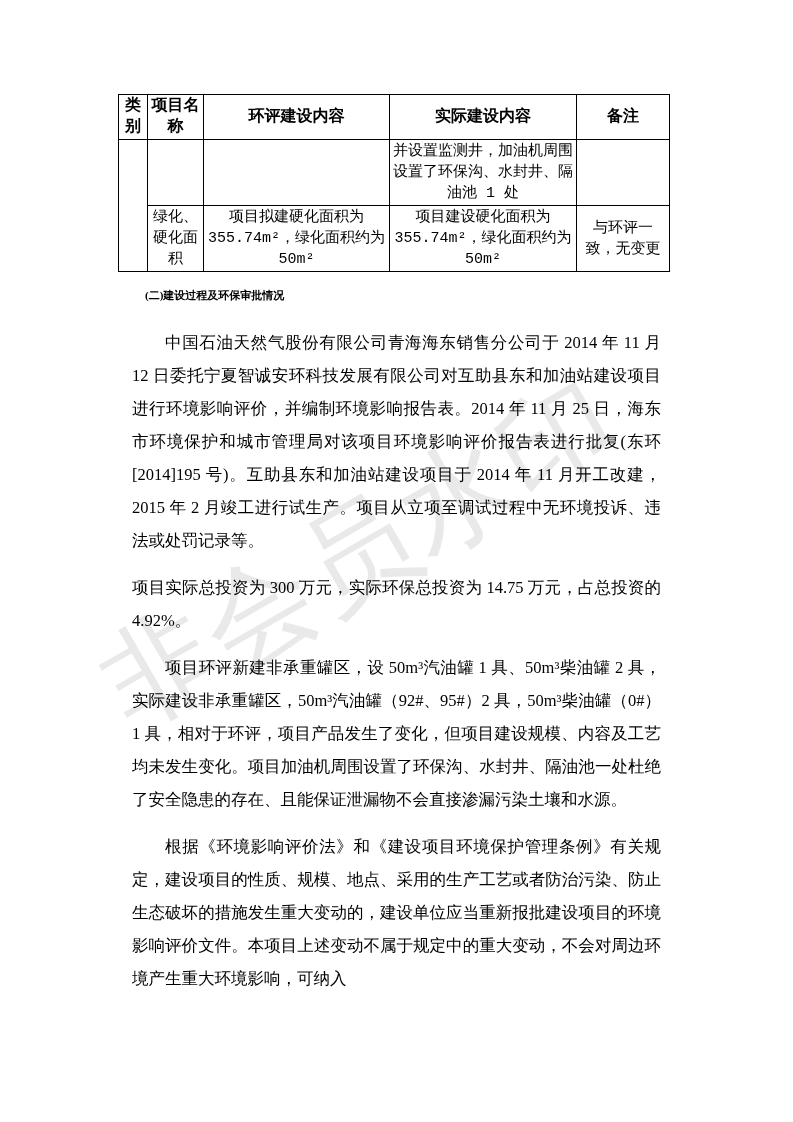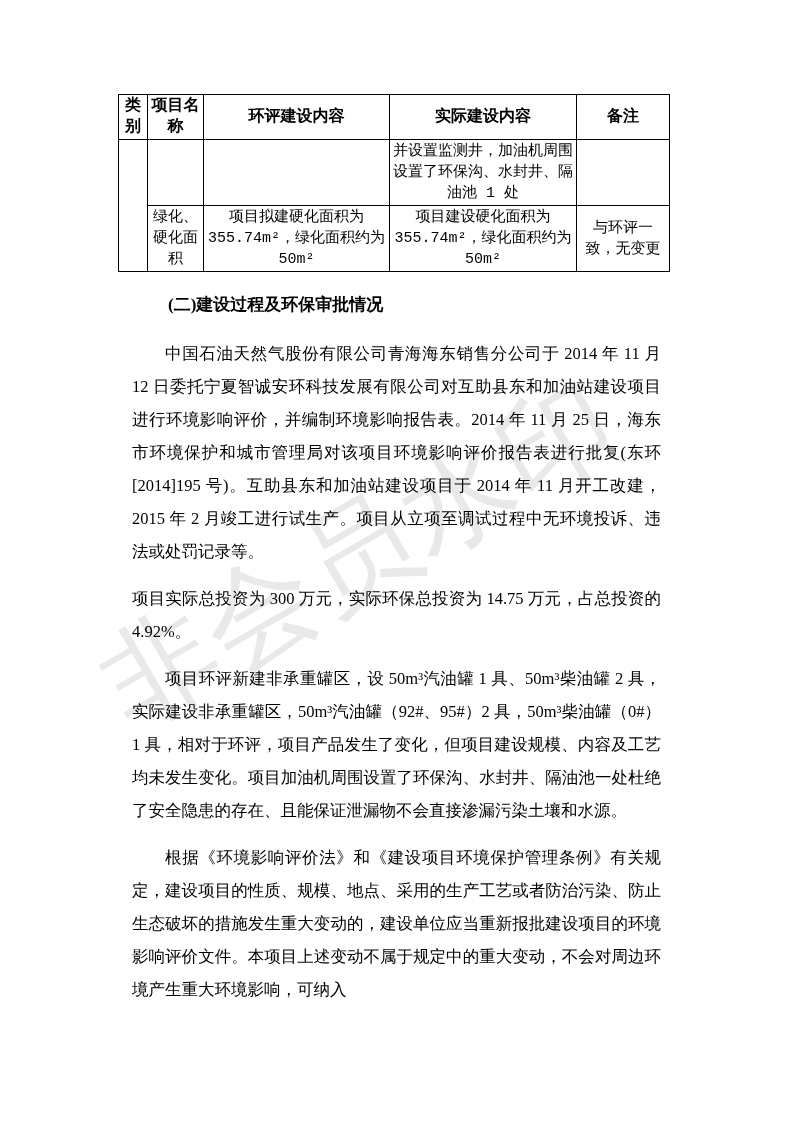--- a/index.html
+++ b/index.html
@@ -57,24 +57,24 @@
   }
   table.doc-table th {
     font-weight: bold;
     font-size: 16px;
     line-height: 21px;
     height: 40px;
   }
   tr.t-row1 td { height: 61px; }
   tr.t-row2 td { height: 62px; }
   .heading {
-    font-size: 17px;
+    font-size: 11px;
     font-weight: bold;
     line-height: 33px;
-    margin: 16px;
+    margin: 5px;
     text-indent: 2em;
     white-space: nowrap;
   }
   .para {
     font-size: 16.5px;
     line-height: 33px;
     margin: 14px;
     text-align: justify;
     text-indent: 2em;
   }

